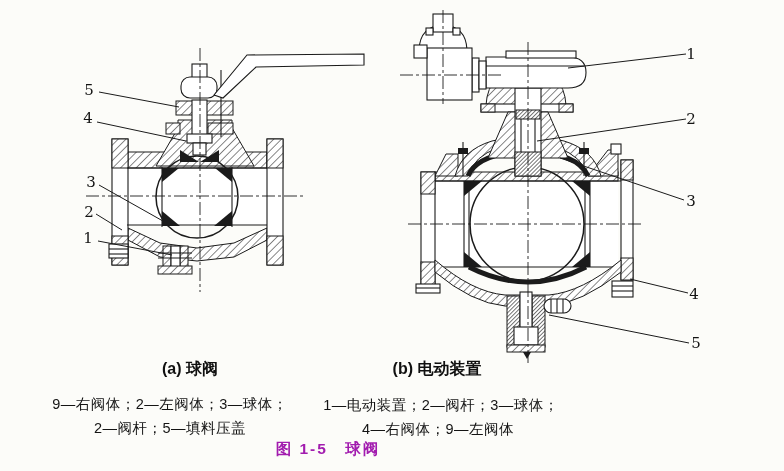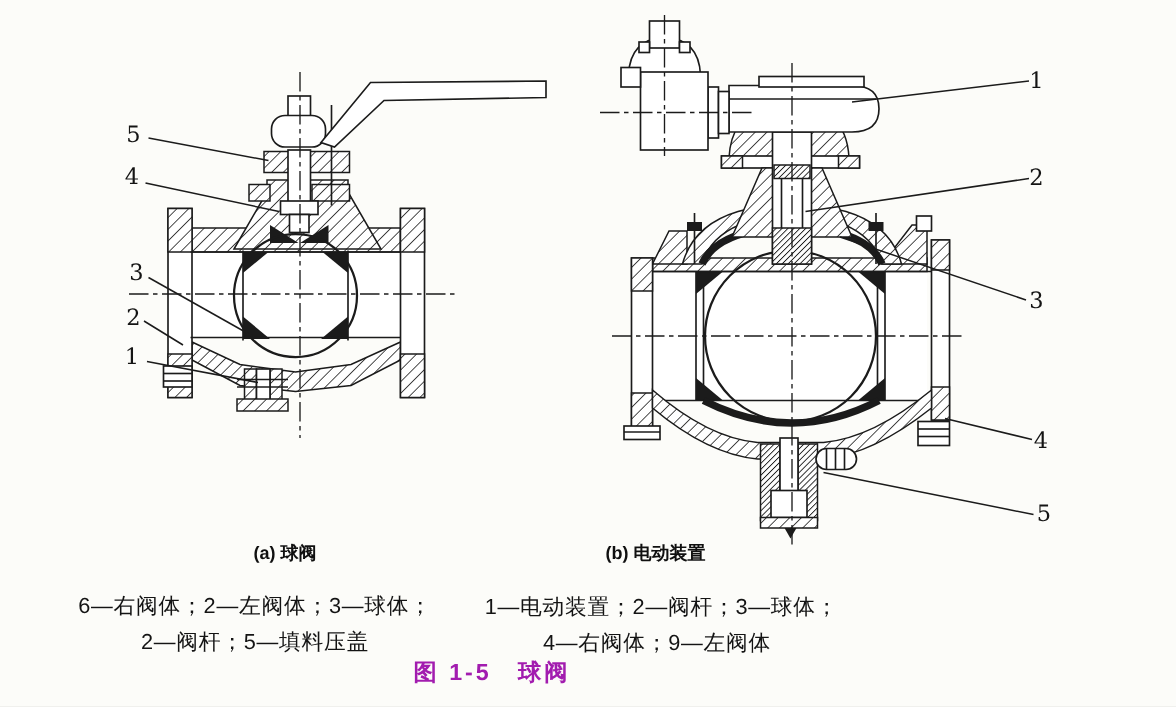--- a/index.html
+++ b/index.html
@@ -8,21 +8,21 @@
     font-family:"Liberation Sans",sans-serif;color:#151515;overflow:hidden;
   }
   .page svg{position:absolute;left:0;top:0;}
   .callout{
     position:absolute;transform:translate(-50%,-50%);
     font-family:"DejaVu Serif",serif;font-size:15px;font-weight:500;
     color:#141414;line-height:1;white-space:nowrap;
   }
   .pcap{
     position:absolute;transform:translate(-50%,-50%);
-    font-size:12px;font-weight:bold;white-space:nowrap;color:#101010;
+    font-size:16px;font-weight:bold;white-space:nowrap;color:#101010;
   }
   .leg{
     position:absolute;transform:translate(-50%,-50%);
     font-size:14.5px;white-space:nowrap;color:#141414;letter-spacing:0.5px;
   }
   .figtitle{
     position:absolute;transform:translate(-50%,-50%);
     font-size:15.5px;font-weight:bold;white-space:nowrap;color:#a21caf;letter-spacing:2px;
   }
 </style>
@@ -246,19 +246,19 @@
 <span class="callout" style="left:88px;top:238px">1</span>
 
 <span class="callout" style="left:691px;top:54px">1</span>
 <span class="callout" style="left:691px;top:119px">2</span>
 <span class="callout" style="left:691px;top:201px">3</span>
 <span class="callout" style="left:694px;top:294px">4</span>
 <span class="callout" style="left:696px;top:343px">5</span>
 
 <div class="pcap" style="left:190px;top:369px">(a) 球阀</div>
 <div class="pcap" style="left:437px;top:369px">(b) 电动装置</div>
-<div class="leg" style="left:170px;top:404px">6—右阀体；2—左阀体；3—球体；</div>
+<div class="leg" style="left:170px;top:404px">9—右阀体；2—左阀体；3—球体；</div>
 <div class="leg" style="left:170px;top:428px">2—阀杆；5—填料压盖</div>
 <div class="leg" style="left:441px;top:405px">1—电动装置；2—阀杆；3—球体；</div>
 <div class="leg" style="left:438px;top:429px">4—右阀体；9—左阀体</div>
 <div class="figtitle" style="left:328px;top:449px">图 1-5　球阀</div>
 
 </div>
 
 </body></html>

